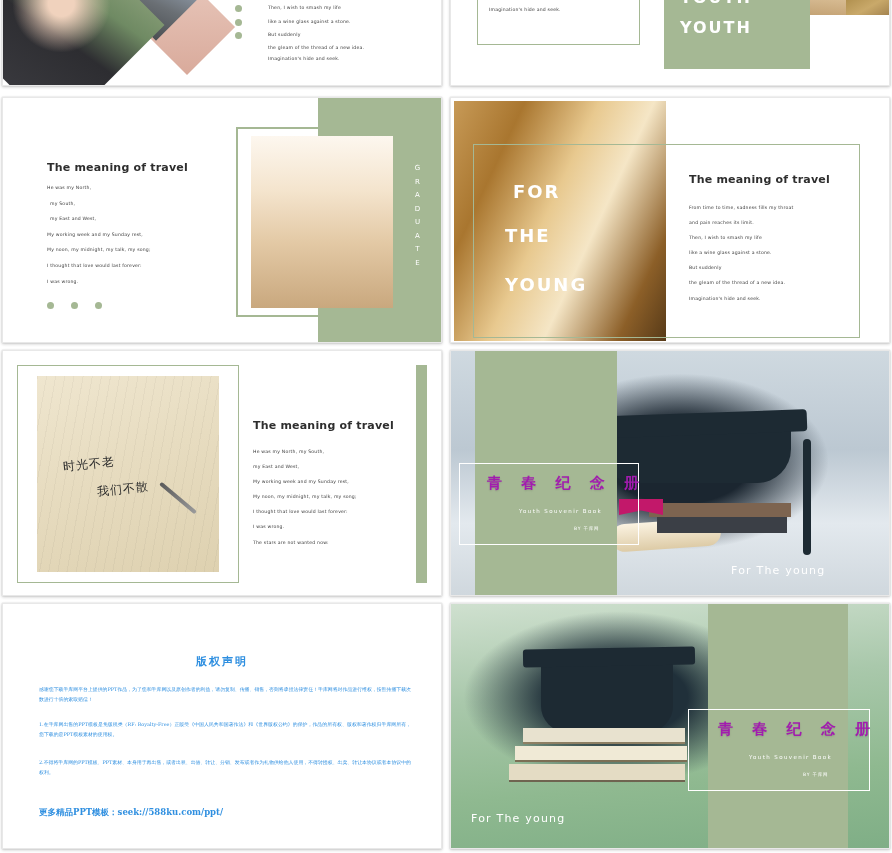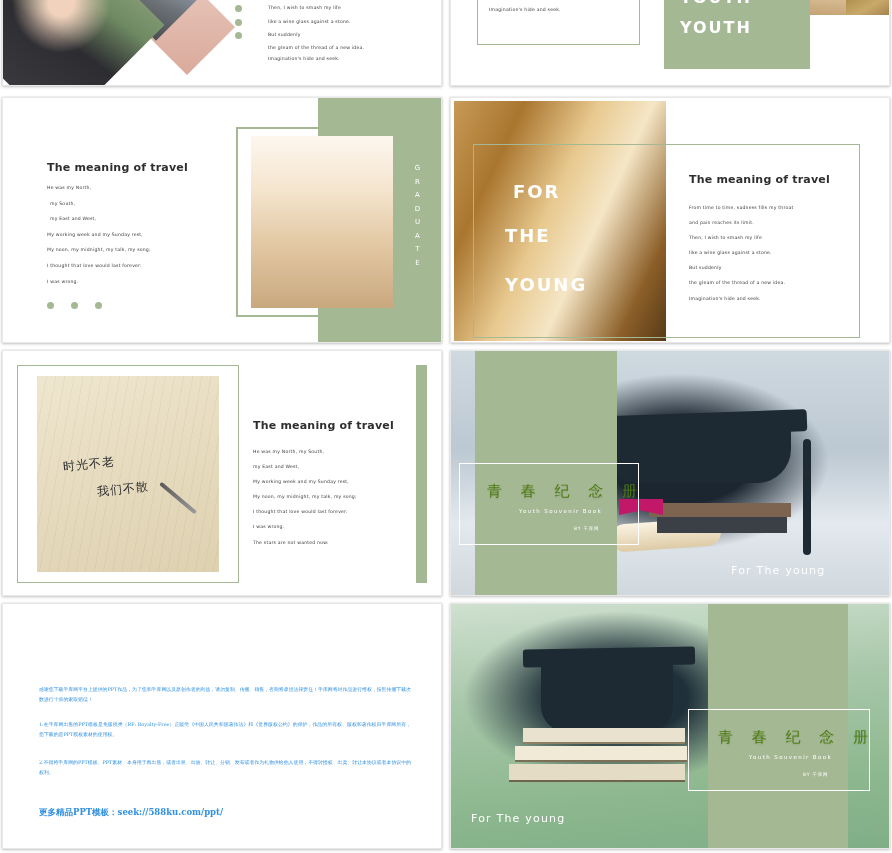--- a/index.html
+++ b/index.html
@@ -89,23 +89,22 @@
   }
   .vletters span { line-height: 13.5px; }
 
   .bigword {
     font-family:"DejaVu Sans", sans-serif;
     color:#ffffff; font-weight:bold; letter-spacing:2px;
   }
 
   .cn-title {
     font-family:"DejaVu Sans", sans-serif;
-    color:#4d7c0f; letter-spacing:7px; font-size:15px; font-weight:normal;
+    color:#a21caf; letter-spacing:7px; font-size:15px; font-weight:bold;
     text-shadow: 0 1px 2px rgba(0,0,0,.12);
-    margin-top: 8px;
   }
   .cn-sub {
     font-family:"DejaVu Sans", sans-serif;
     color:#ffffff; letter-spacing:1.4px; font-size:5.5px;
   }
   .cn-by {
     font-family:"DejaVu Sans", sans-serif;
     color:#ffffff; letter-spacing:.8px; font-size:4.5px;
   }
   .fty {
@@ -259,20 +258,21 @@
     <div style="position:absolute; left:8px; top:112px; width:180px; height:82px; border:1.5px solid #ffffff;"></div>
 
     <div class="cn-title" style="position:absolute; left:36px; top:123px;">青 春 纪 念 册</div>
     <div class="cn-sub" style="position:absolute; left:68px; top:157px;">Youth Souvenir Book</div>
     <div class="cn-by" style="position:absolute; left:123px; top:175px;">BY 千库网</div>
 
     <div class="fty" style="position:absolute; left:280px; top:213px;">For The young</div>
   </div>
 
   <div class="slide" style="left:2px; top:603px; width:440px; height:246px;">
+    <div class="cw cw-title" style="position:absolute; left:0; right:0; top:50px;">版权声明</div>
 
     <div class="cw cw-p" style="position:absolute; left:36px; right:30px; top:80px; text-align:justify;">感谢您下载千库网平台上提供的PPT作品，为了您和千库网以及原创作者的利益，请勿复制、传播、销售，否则将承担法律责任！千库网将对作品进行维权，按照传播下载次数进行十倍的索取赔偿！</div>
 
     <div class="cw cw-p" style="position:absolute; left:36px; right:30px; top:115px; text-align:justify;">1.在千库网出售的PPT模板是免版税类（RF: Royalty-Free）正版受《中国人民共和国著作法》和《世界版权公约》的保护，作品的所有权、版权和著作权归千库网所有，您下载的是PPT模板素材的使用权。</div>
 
     <div class="cw cw-p" style="position:absolute; left:36px; right:30px; top:153px; text-align:justify;">2.不得将千库网的PPT模板、PPT素材、本身用于再出售，或者出租、出借、转让、分销、发布或者作为礼物供给他人使用，不得转授权、出卖、转让本协议或者本协议中的权利。</div>
 
     <div style="position:absolute; left:36px; top:194px; display:flex; align-items:baseline;">
       <span class="cw cw-url">更多精品PPT模板：</span>
       <span class="cw cw-url" style="font-family:'DejaVu Serif', serif;">seek://588ku.com/ppt/</span>

